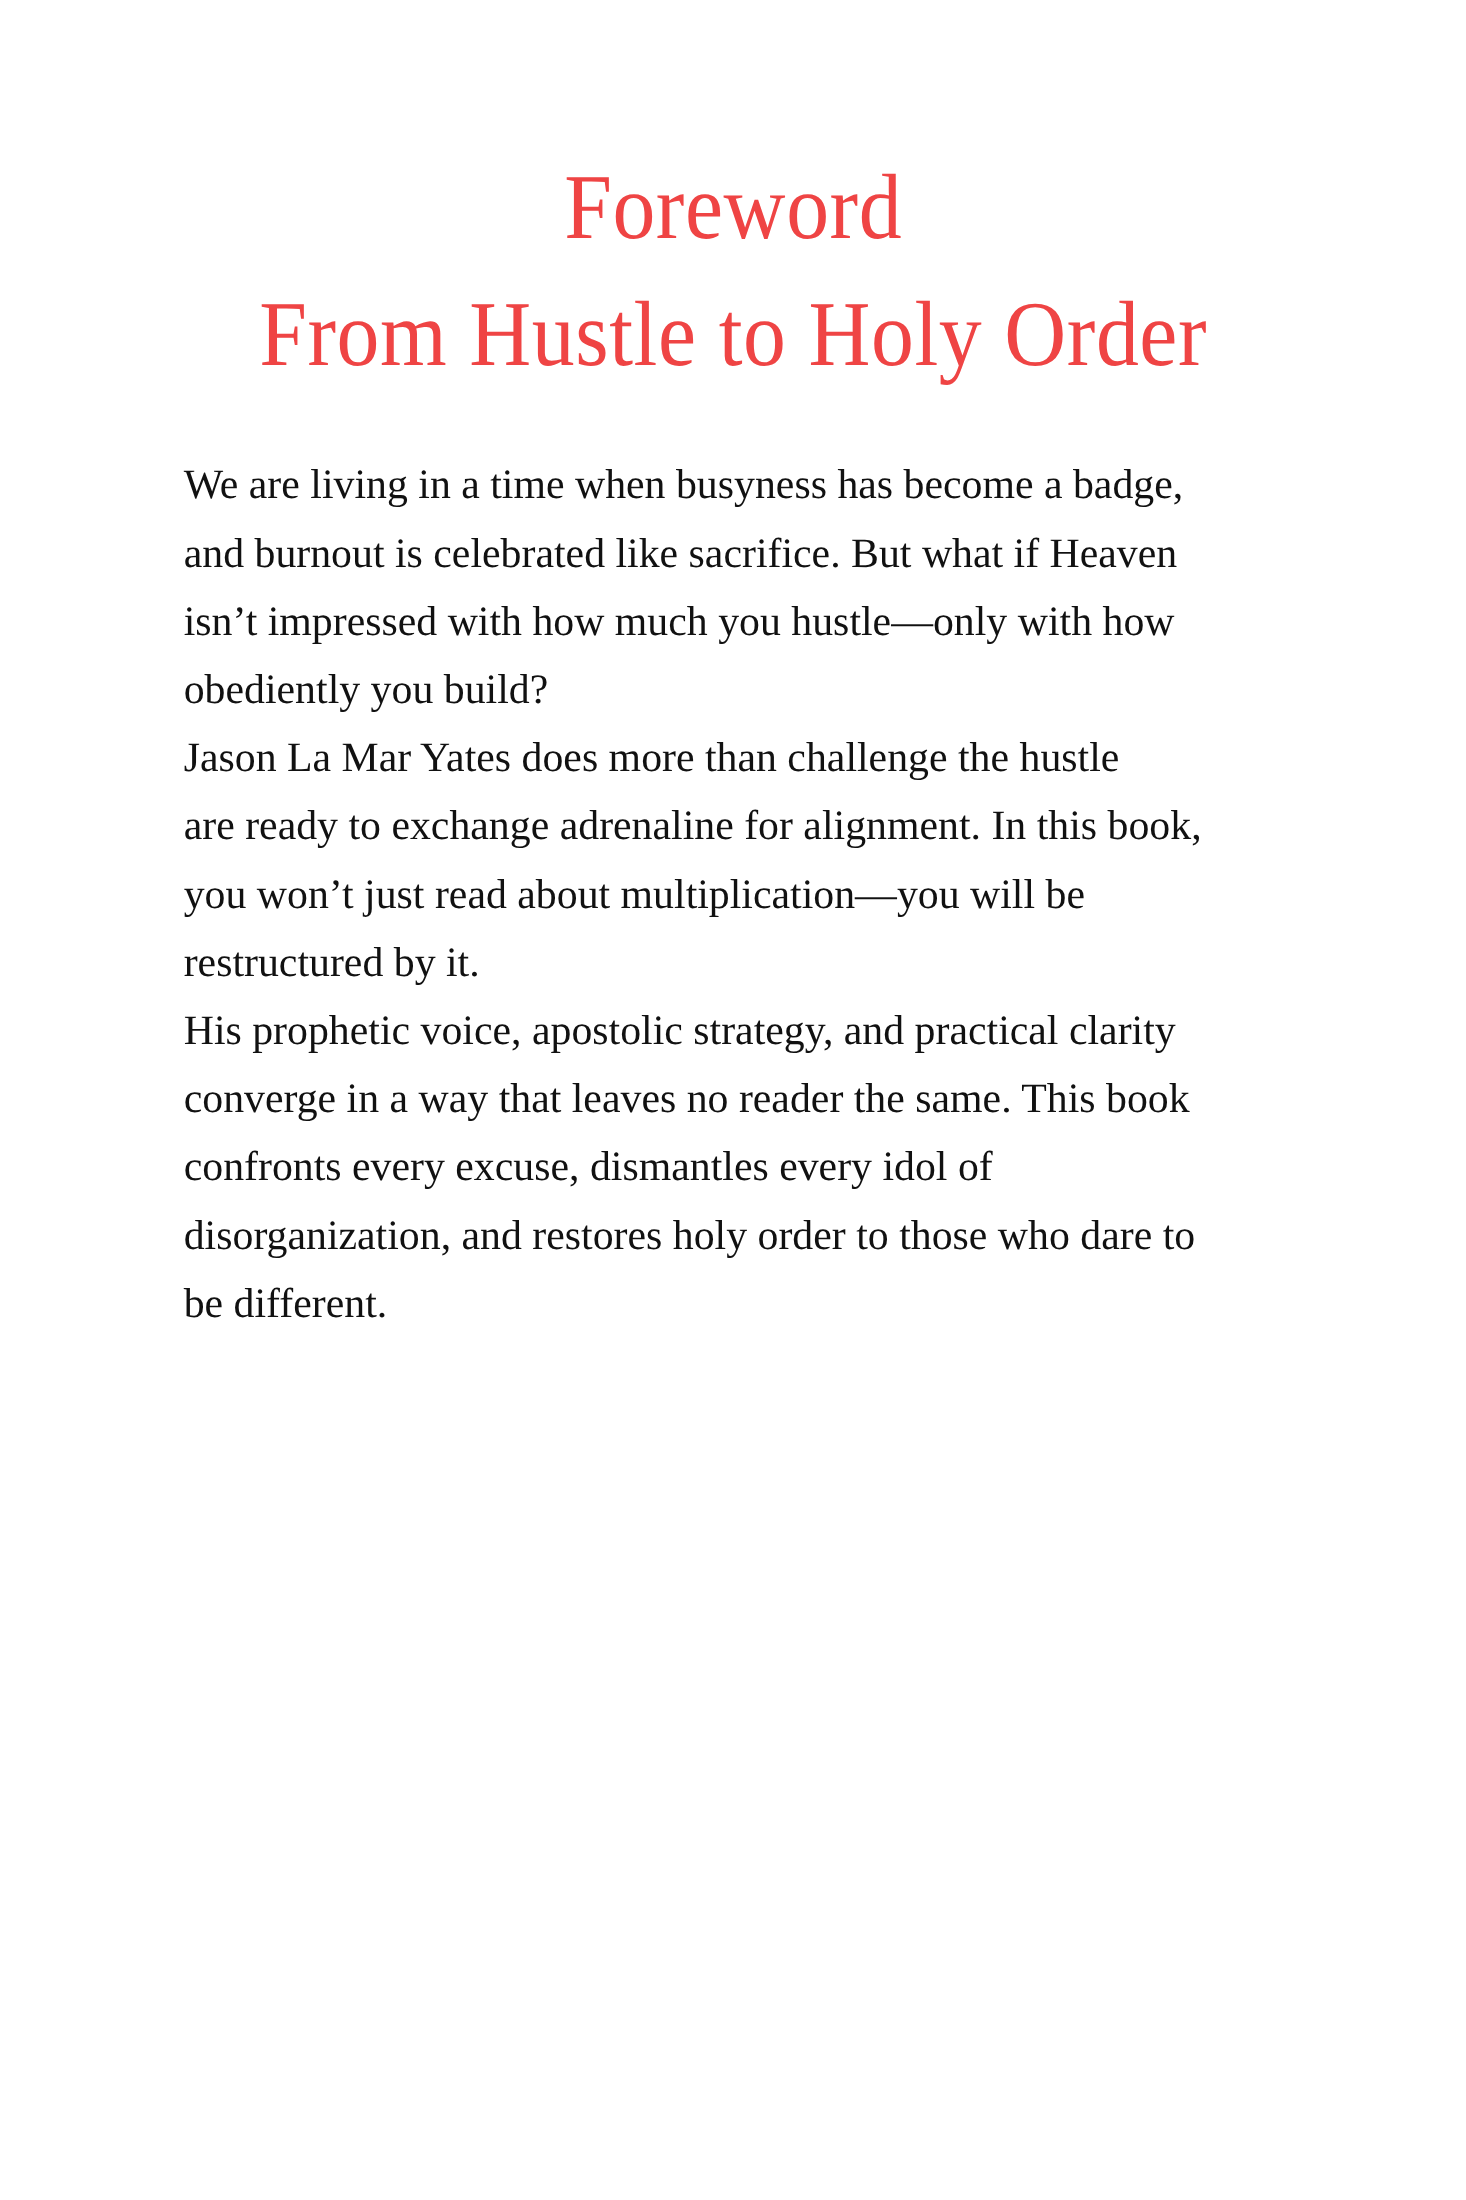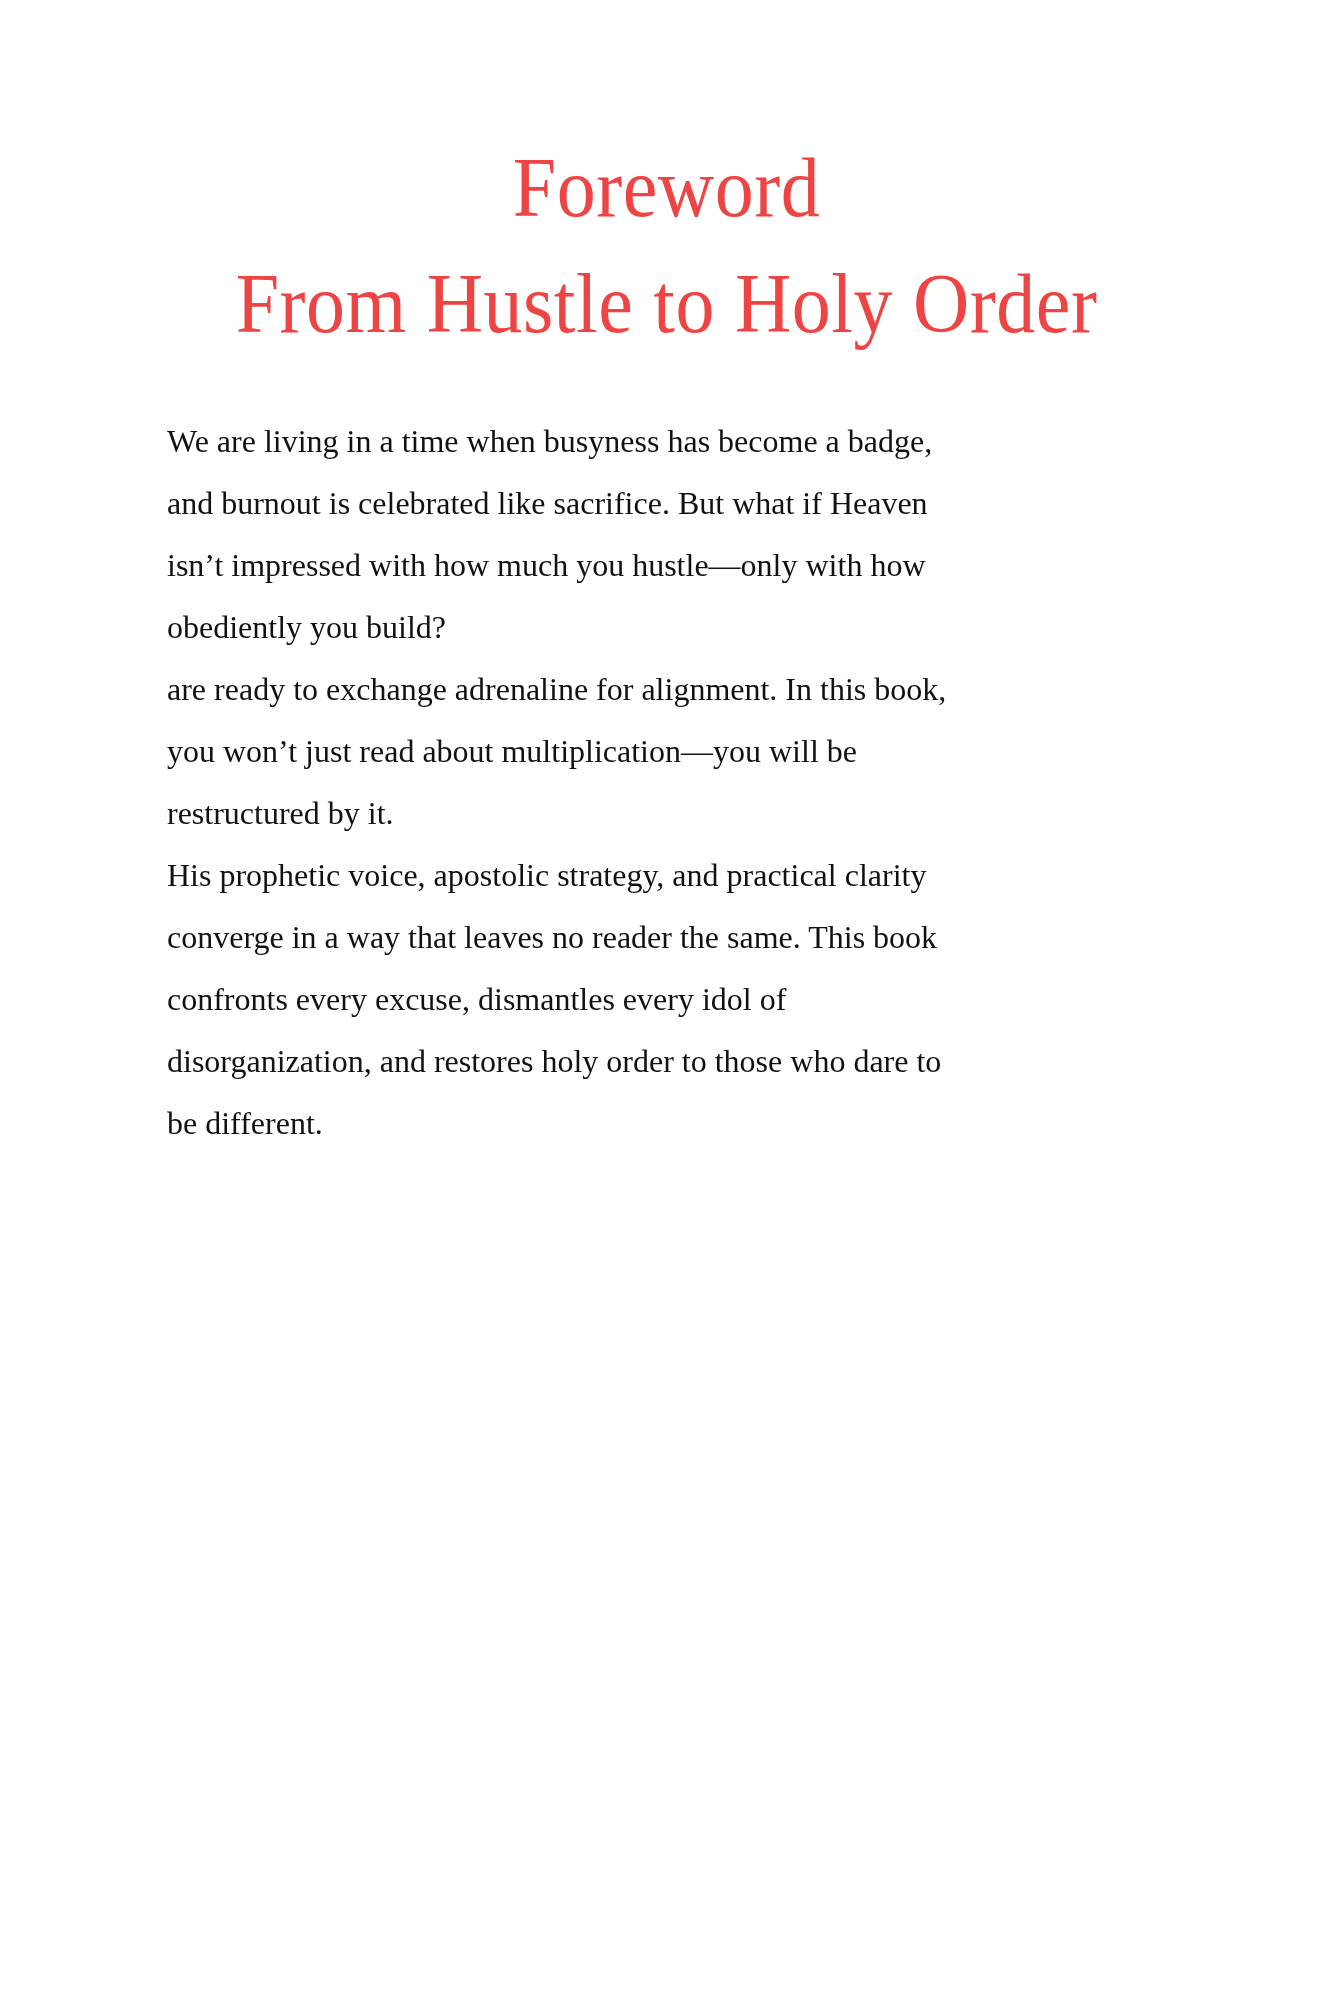--- a/index.html
+++ b/index.html
@@ -38,21 +38,21 @@
       line-height: 116px;
       letter-spacing: 0.5px;
       transform: scaleY(1.08);
     }
     .body-text {
       position: absolute;
       left: 167px;
       top: 410px;
       width: 1040px;
       font-family: "Liberation Serif", serif;
-      font-size: 32px;
+      font-size: 38px;
       line-height: 62px;
       color: #111111;
     }
     .para {
       margin: 0;
       padding: 0;
     }
     .line {
       display: block;
       white-space: nowrap;
@@ -68,20 +68,21 @@
   </div>
 
   <div class="body-text">
     <p class="para">
       <span class="line">We are living in a time when busyness has become a badge,</span>
       <span class="line">and burnout is celebrated like sacrifice. But what if Heaven</span>
       <span class="line">isn’t impressed with how much you hustle—only with how</span>
       <span class="line">obediently you build?</span>
     </p>
     <p class="para">
+      <span class="line">Jason La Mar Yates does more than challenge the hustle</span>
       <span class="line">are ready to exchange adrenaline for alignment. In this book,</span>
       <span class="line">you won’t just read about multiplication—you will be</span>
       <span class="line">restructured by it.</span>
     </p>
     <p class="para">
       <span class="line">His prophetic voice, apostolic strategy, and practical clarity</span>
       <span class="line">converge in a way that leaves no reader the same. This book</span>
       <span class="line">confronts every excuse, dismantles every idol of</span>
       <span class="line">disorganization, and restores holy order to those who dare to</span>
       <span class="line">be different.</span>

